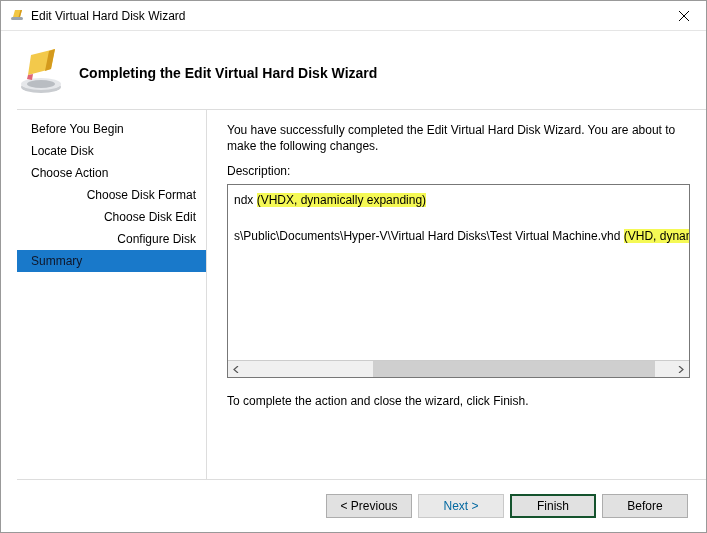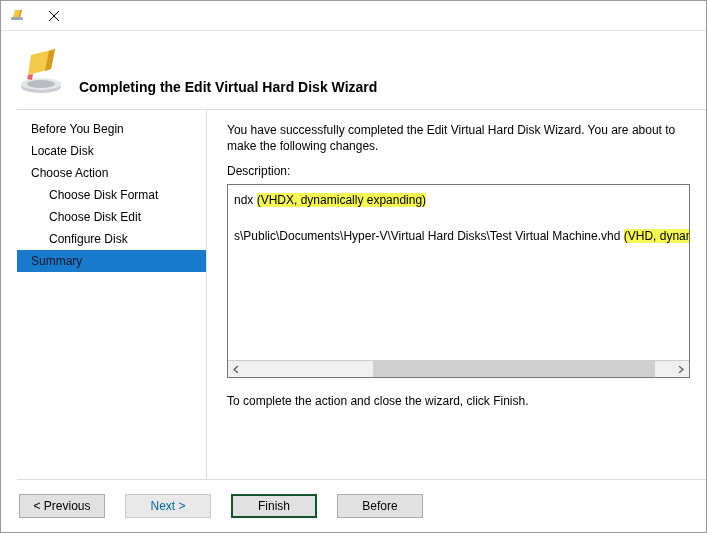--- a/index.html
+++ b/index.html
@@ -37,21 +37,21 @@
     font-size: 12px;
   }
   .titlebar .close {
     width: 45px; height: 30px;
     display: flex; align-items: center; justify-content: center;
     font-size: 14px;
     cursor: default;
   }
   .header {
     display: flex;
-    align-items: flex-end;
+    align-items: center;
     padding: 10px 14px 14px 14px;
   }
   .header .bigicon {
     width: 48px; height: 48px;
     margin: 6px 14px 0 2px;
   }
   .header h1 {
     font-size: 14px;
     font-weight: 700;
     margin: 10px 0 0 0;
@@ -69,21 +69,21 @@
     border-right: 1px solid #ddd;
     padding-top: 8px;
     background: #fff;
   }
   .sidebar .item {
     padding: 4px 10px 4px 14px;
     font-size: 12px;
     cursor: default;
     white-space: nowrap;
   }
-  .sidebar .subitem { padding-left: 32px; }
+  .sidebar .subitem { padding-left: 32px; text-align: right; }
   .sidebar .summary {
     background: #1979ca;
     color: #0f172a;
     padding-left: 14px;
   }
   .content {
     flex: 1;
     padding: 12px 16px 12px 20px;
     display: flex;
     flex-direction: column;
@@ -135,21 +135,22 @@
     position: absolute;
     top: 0; bottom: 0;
     left: 30%;
     right: 4%;
     background: #cfcfcf;
   }
   .completehint { margin-top: 16px; }
   .footer {
     padding: 14px 18px;
     display: flex;
-    gap: 20px;
+    justify-content: flex-end;
+    gap: 6px;
     background: #fff;
   }
   .btn {
     min-width: 86px;
     height: 24px;
     border: 1px solid #adadad;
     background: #e1e1e1;
     font-size: 12px;
     font-family: inherit;
     padding: 0 10px;
@@ -174,20 +175,21 @@
 <div class="window">
 
   <div class="titlebar">
     <span class="appicon">
       <svg width="16" height="16" viewBox="0 0 16 16">
         <rect x="2" y="9" width="12" height="3" rx="1.5" fill="#9aa4ae"></rect>
         <polygon points="6,2 13,2 11,9 4,9" fill="#f2c744"></polygon>
         <polygon points="11.5,2 13,2 11,9 9.5,9" fill="#d49a1d"></polygon>
       </svg>
     </span>
+    <span class="title">Edit Virtual Hard Disk Wizard</span>
     <span class="close">
       <svg width="10" height="10" viewBox="0 0 10 10">
         <line x1="0" y1="0" x2="10" y2="10" stroke="#000" stroke-width="1"></line>
         <line x1="10" y1="0" x2="0" y2="10" stroke="#000" stroke-width="1"></line>
       </svg>
     </span>
   </div>
 
   <div class="header">
     <span class="bigicon">

